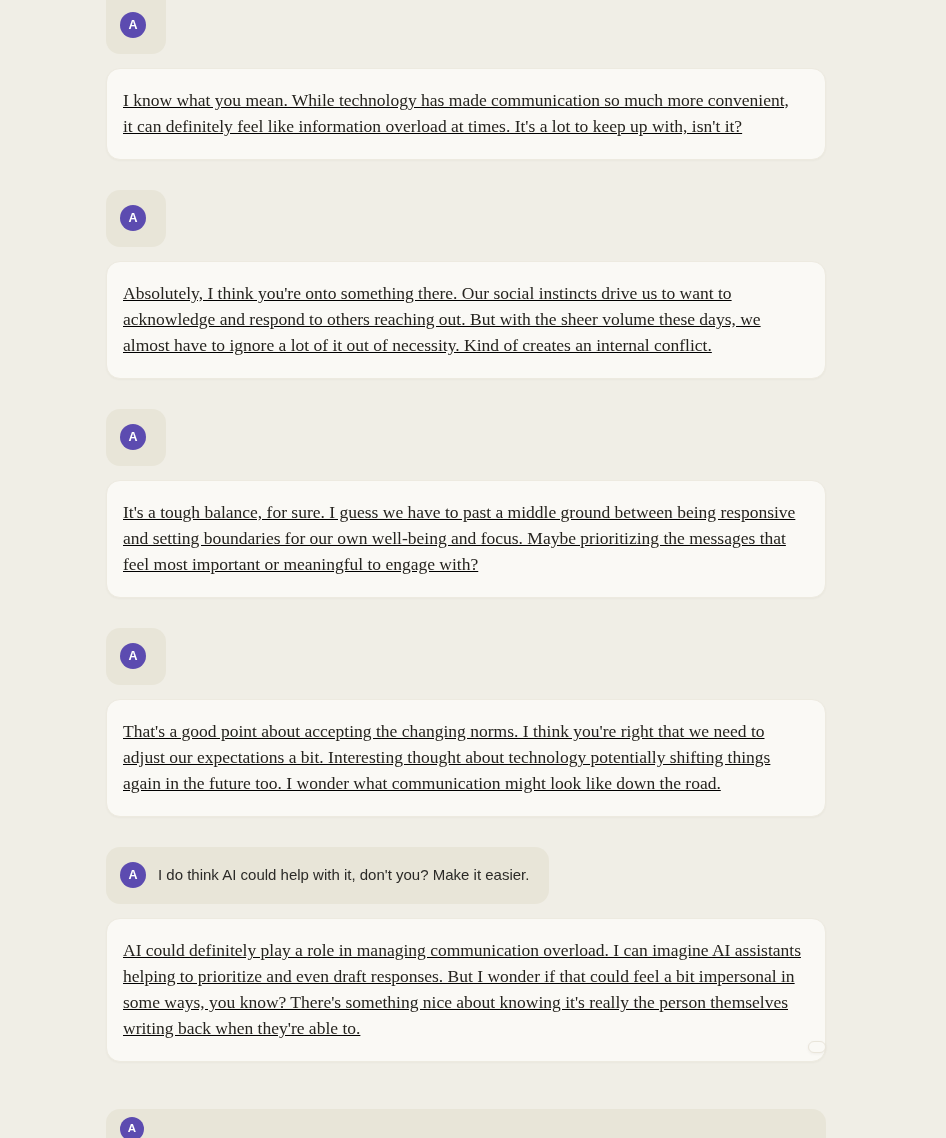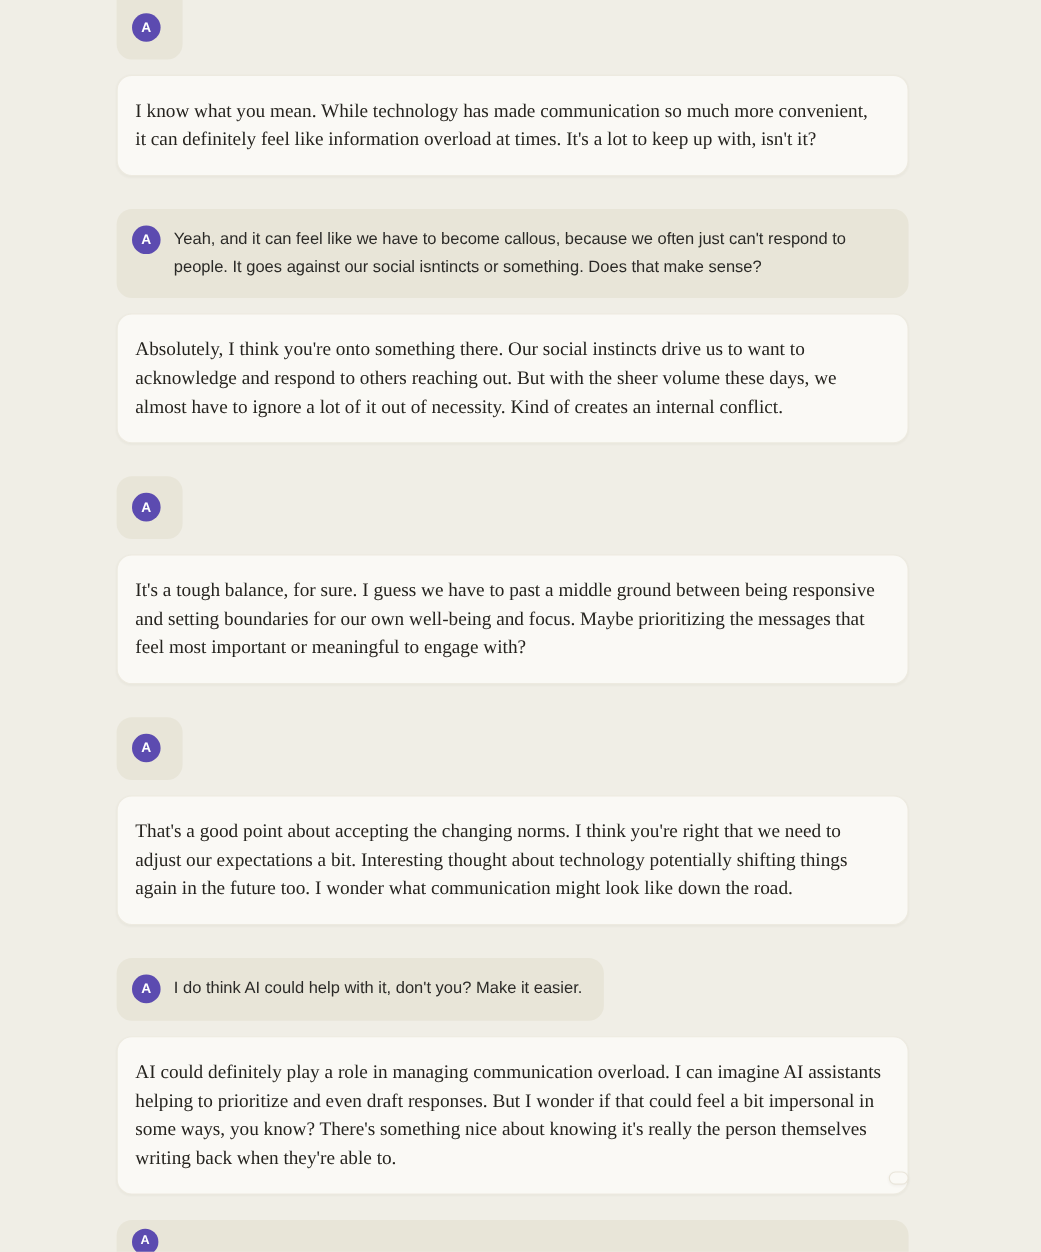--- a/index.html
+++ b/index.html
@@ -66,20 +66,21 @@
     font-family: "Liberation Sans", sans-serif;
     font-size: 15px;
     line-height: 25px;
     color: #2B2A27;
     padding-top: 1px;
   }
 
   
   .msg-assistant {
     margin-bottom: 30px;
+    text-decoration: underline;
   }
 
   .assistant-bubble {
     position: relative;
     background: #FAF9F5;
     border: 1px solid #EDEAE0;
     border-radius: 14px;
     padding: 18px 22px 20px 16px;
     box-shadow: 0 1px 2px rgba(60,55,40,0.035);
   }
@@ -153,21 +154,20 @@
 
     <div class="msg-assistant">
       <div class="assistant-bubble">
         <div class="assistant-text">I know what you mean. While technology has made communication so much more convenient, it can definitely feel like information overload at times. It's a lot to keep up with, isn't it?</div>
       </div>
     </div>
 
     <div class="msg-user">
       <div class="user-bubble">
         <div class="avatar">A</div>
-        <div class="user-text">Yeah, and it can feel like we have to become callous, because we often just can't respond to people. It goes against our social isntincts or something. Does that make sense?</div>
       </div>
     </div>
 
     <div class="msg-assistant">
       <div class="assistant-bubble">
         <div class="assistant-text">Absolutely, I think you're onto something there. Our social instincts drive us to want to acknowledge and respond to others reaching out. But with the sheer volume these days, we almost have to ignore a lot of it out of necessity. Kind of creates an internal conflict.</div>
       </div>
     </div>
 
     <div class="msg-user">

